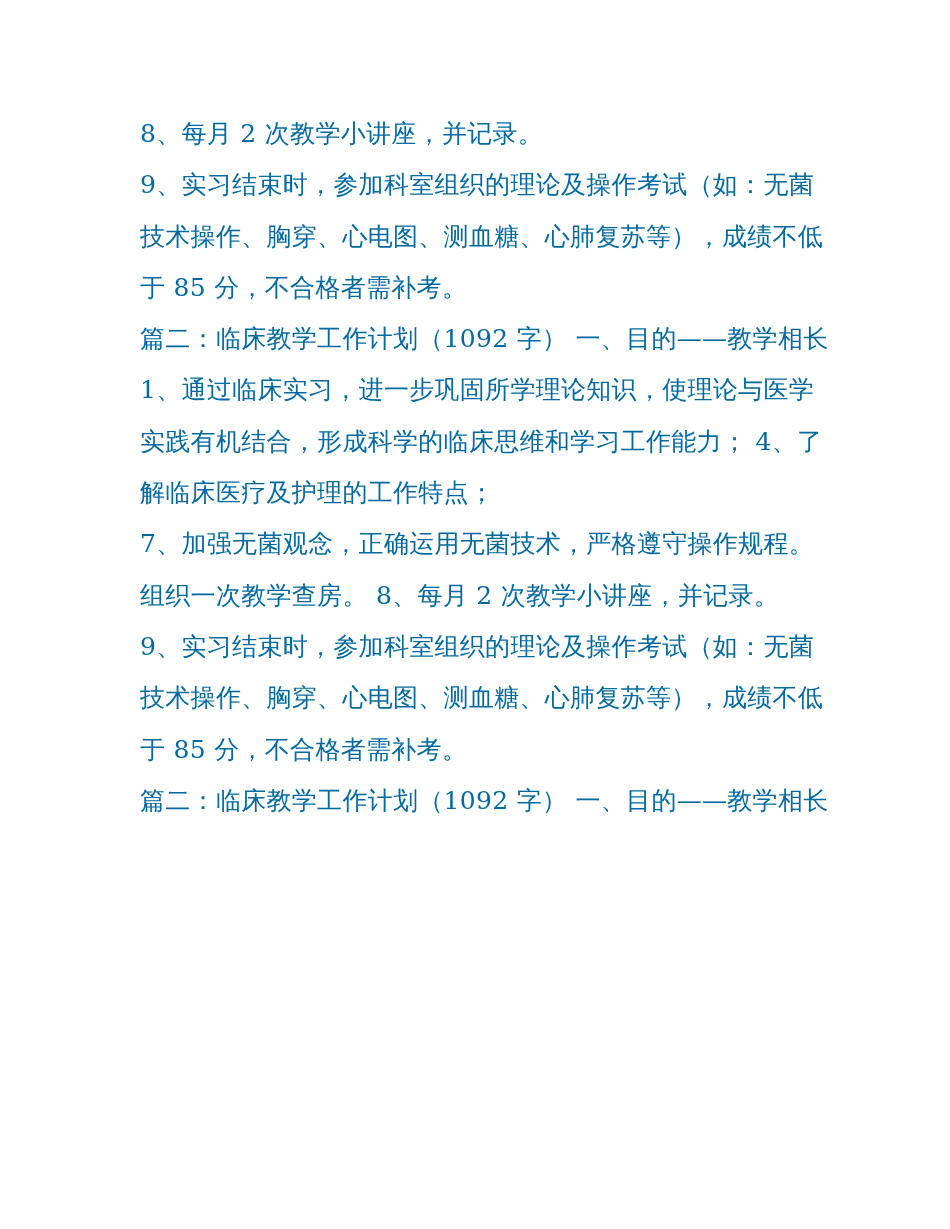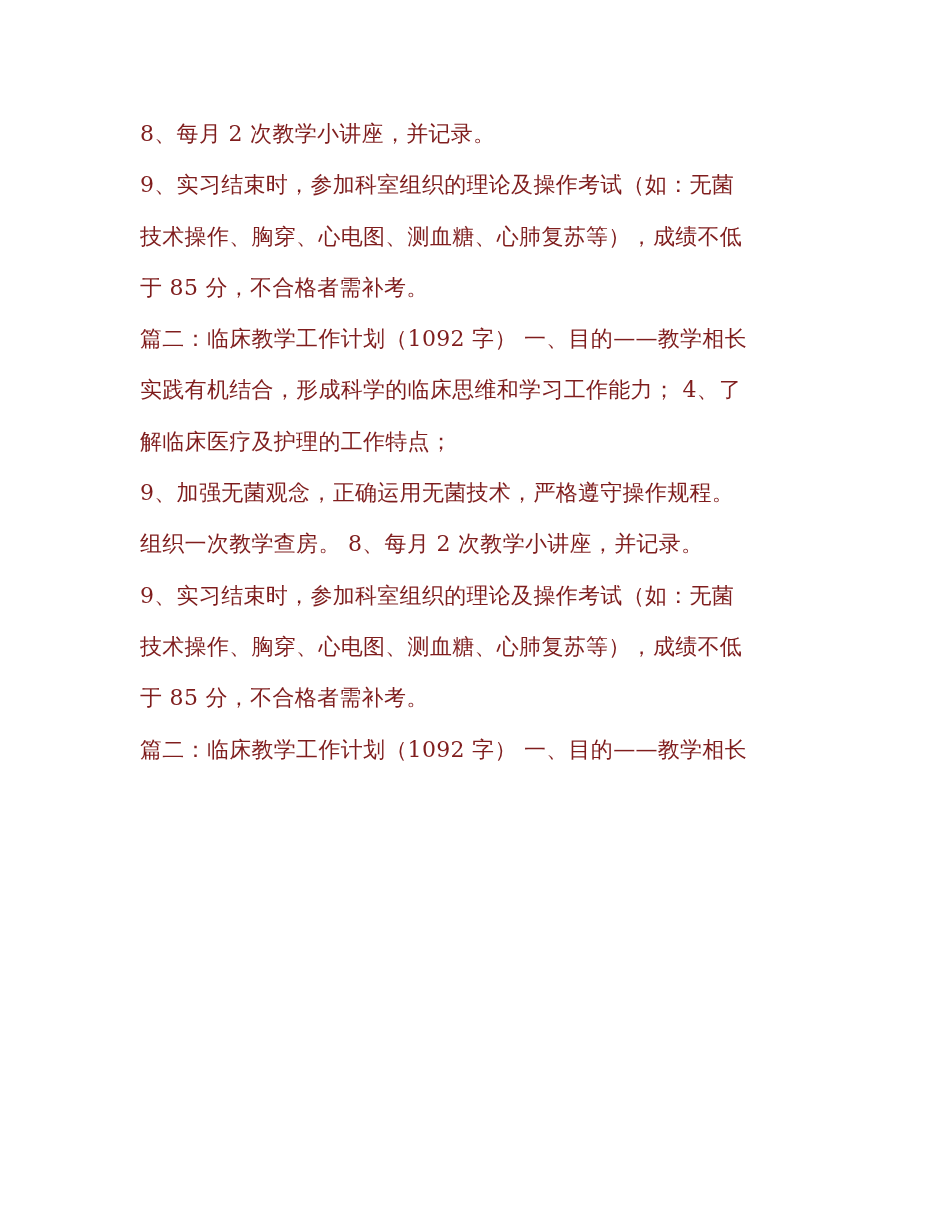--- a/index.html
+++ b/index.html
@@ -12,43 +12,44 @@
       height: 1229px;
       position: relative;
       overflow: hidden;
     }
     .page {
       position: absolute;
       left: 140px;
       top: 108px;
       width: 680px;
       font-family: "DejaVu Serif", "Liberation Serif", serif;
-      color: #7f1d1d;
-      font-size: 22px;
+      color: #0369a1;
+      font-size: 25px;
       line-height: 51.3px;
       letter-spacing: 0.3px;
     }
     .line {
       white-space: nowrap;
       height: 51.3px;
     }
     .line.indent-neg {
       margin-left: -8px;
     }
   </style>
 </head>
 <body>
 
 <div class="page">
   <div class="line">8、每月 2 次教学小讲座，并记录。</div>
   <div class="line">9、实习结束时，参加科室组织的理论及操作考试（如：无菌</div>
   <div class="line">技术操作、胸穿、心电图、测血糖、心肺复苏等），成绩不低</div>
   <div class="line">于 85 分，不合格者需补考。</div>
   <div class="line">篇二：临床教学工作计划（1092 字） 一、目的——教学相长</div>
+  <div class="line">1、通过临床实习，进一步巩固所学理论知识，使理论与医学</div>
   <div class="line">实践有机结合，形成科学的临床思维和学习工作能力； 4、了</div>
   <div class="line">解临床医疗及护理的工作特点；</div>
-  <div class="line">9、加强无菌观念，正确运用无菌技术，严格遵守操作规程。</div>
+  <div class="line">7、加强无菌观念，正确运用无菌技术，严格遵守操作规程。</div>
   <div class="line">组织一次教学查房。 8、每月 2 次教学小讲座，并记录。</div>
   <div class="line">9、实习结束时，参加科室组织的理论及操作考试（如：无菌</div>
   <div class="line">技术操作、胸穿、心电图、测血糖、心肺复苏等），成绩不低</div>
   <div class="line">于 85 分，不合格者需补考。</div>
   <div class="line">篇二：临床教学工作计划（1092 字） 一、目的——教学相长</div>
 </div>
 
 </body></html>

